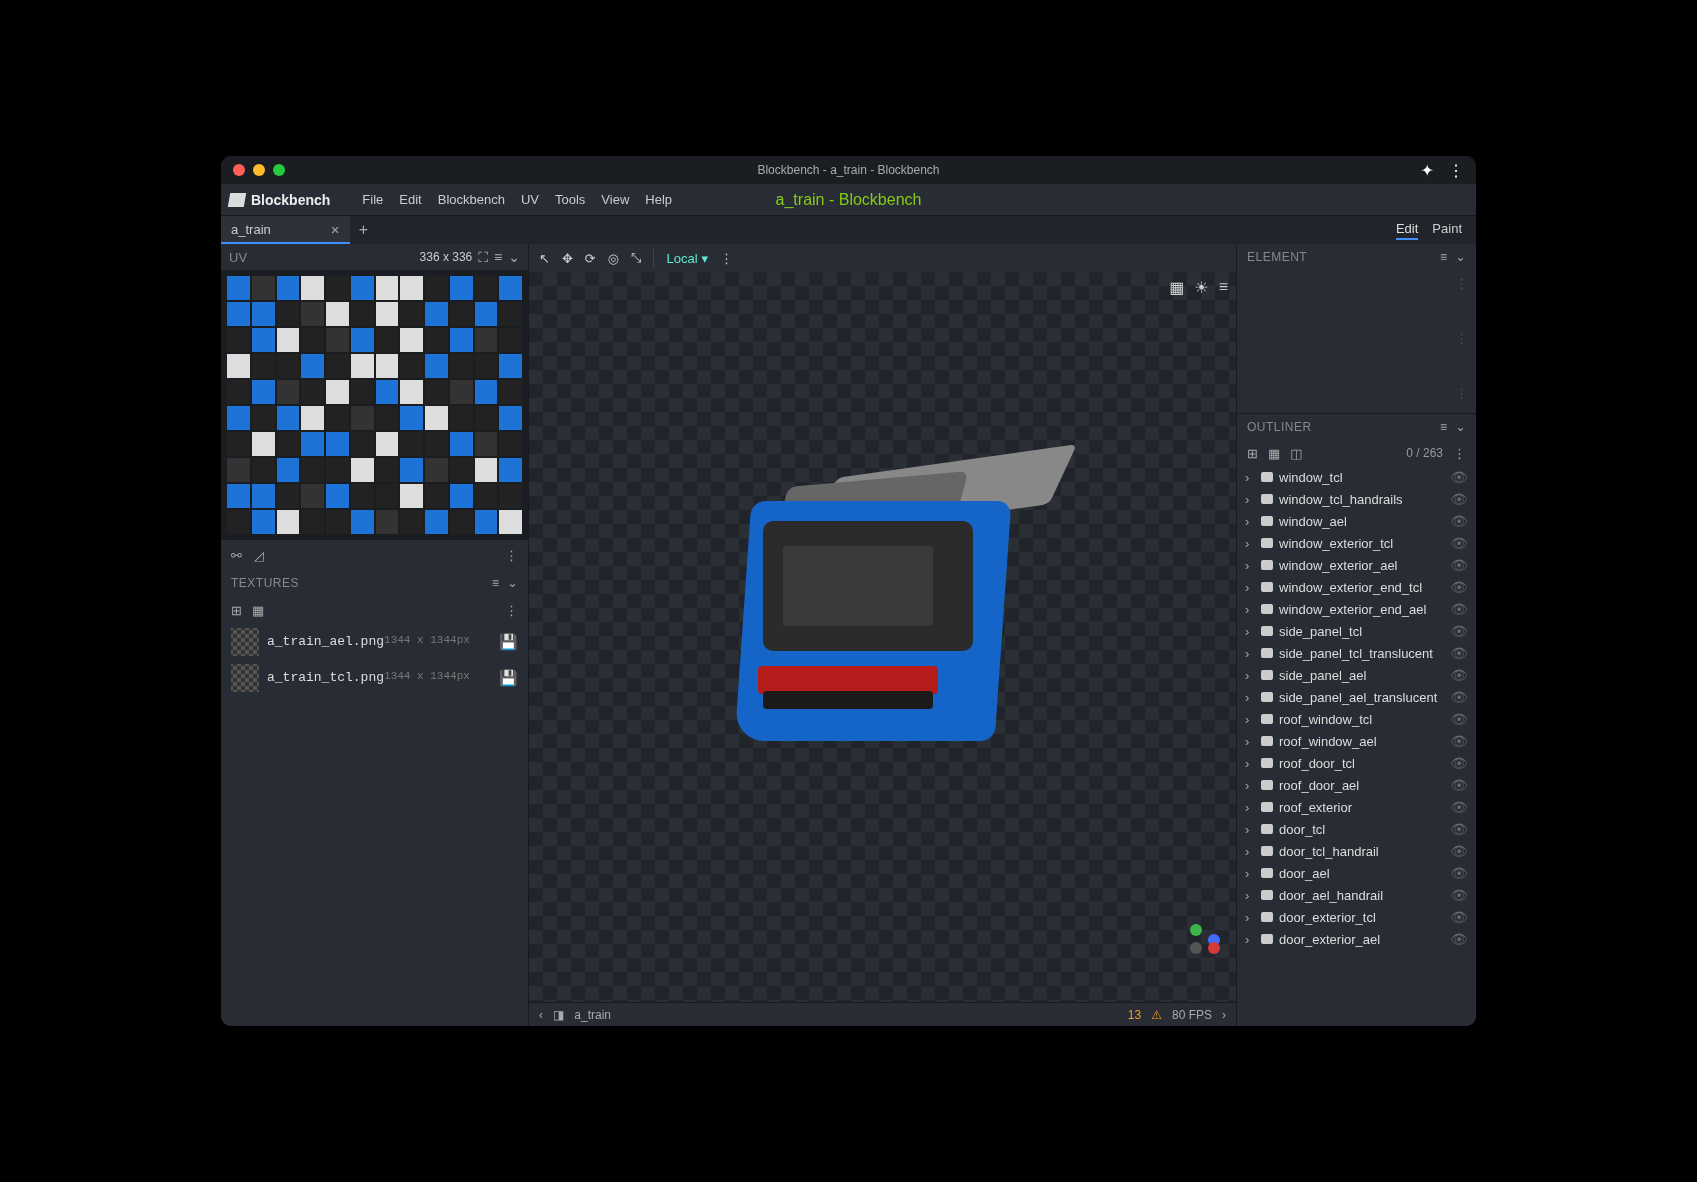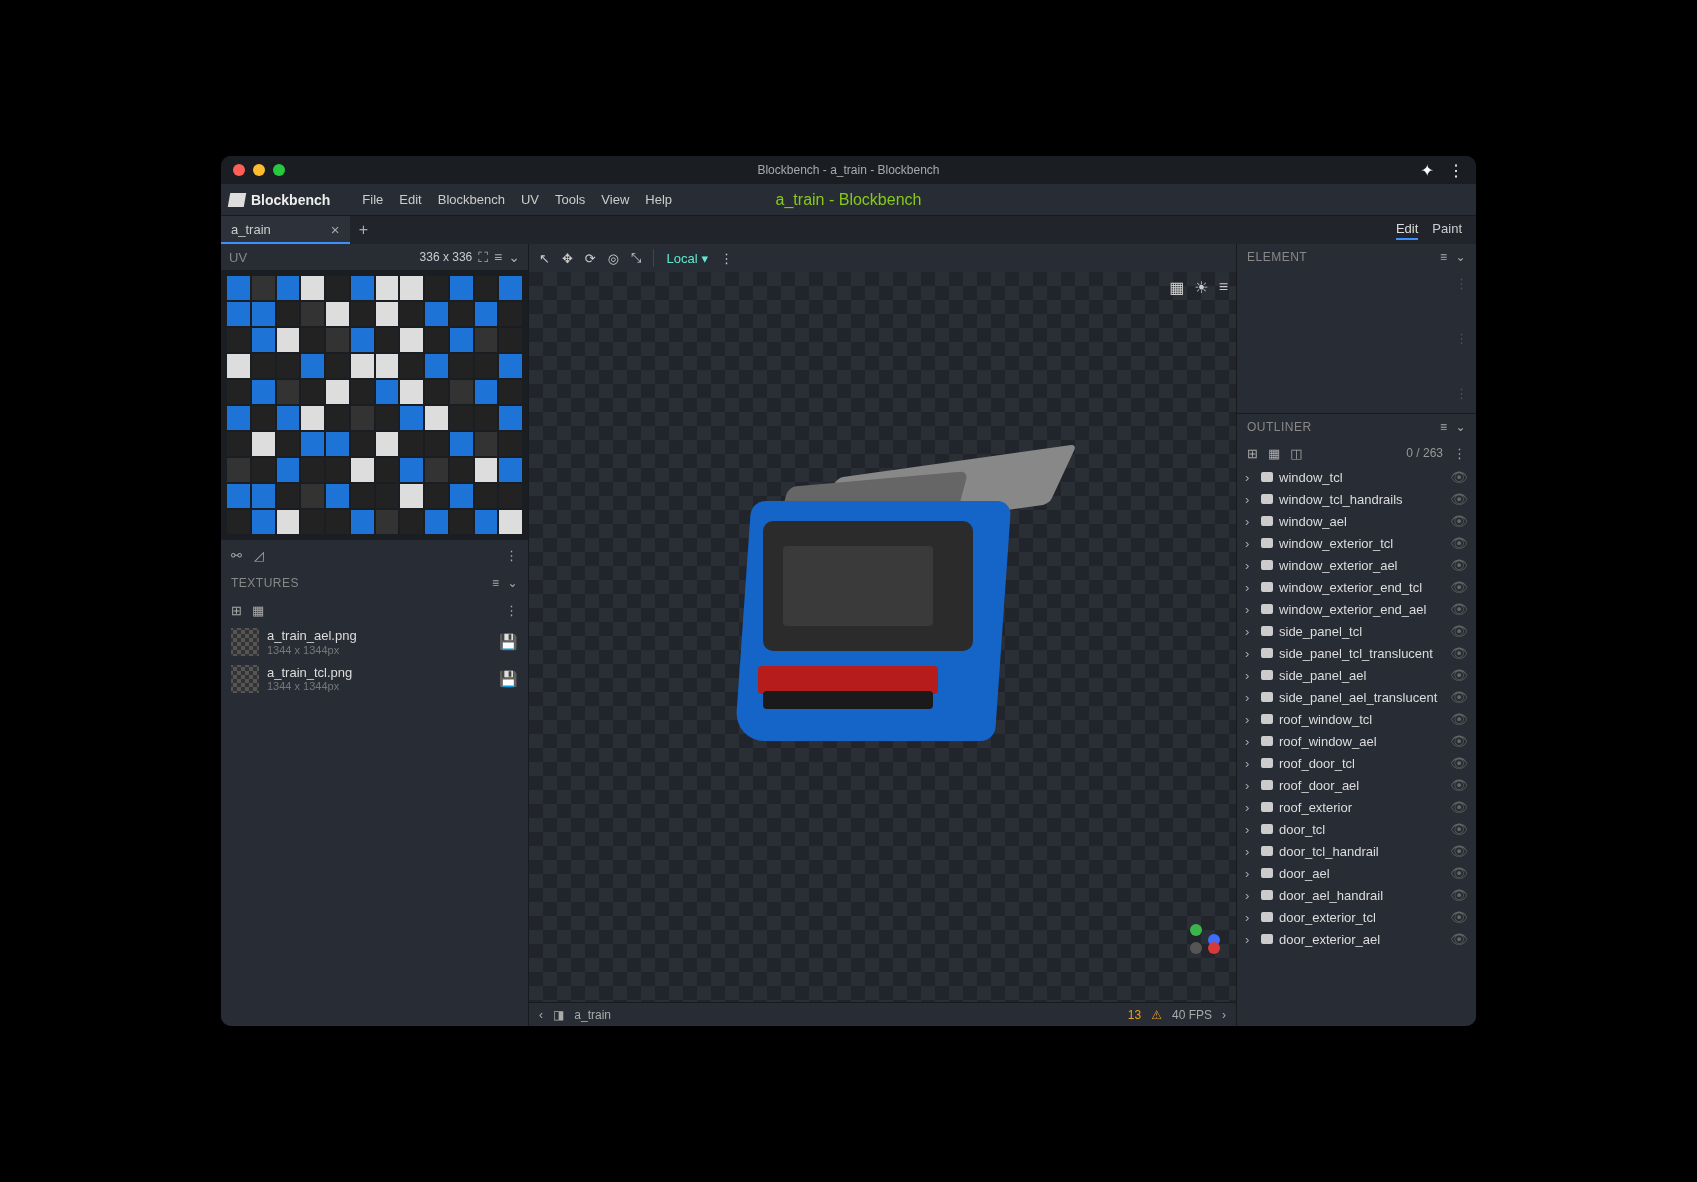--- a/index.html
+++ b/index.html
@@ -157,21 +157,21 @@
 .tex-item {
   display: flex;
   align-items: center;
   gap: 8px;
   padding: 4px 10px;
 }
 .tex-thumb {
   width: 28px; height: 28px;
   background: repeating-conic-gradient(#333 0 25%, #555 0 50%) 50%/8px 8px;
 }
-.tex-info { flex: 1; display: flex; flex-direction: column; line-height:1.2;}
+.tex-info { flex: 1; display: flex; line-height:1.2;font-family:Liberation Mono, monospace;}
 .tex-name { color: #ddd; font-size: 13px; }
 .tex-dim { color: #777; font-size: 11px; }
 .tex-save { color: #aaa; font-size: 15px; cursor:pointer;}
 
 
 .center {
   flex: 1;
   display: flex;
   flex-direction: column;
   background: #21252b;
@@ -516,21 +516,21 @@
           <div class="ball ax-c"></div>
         </div>
       </div>
       <div class="status">
         <span>‹</span>
         <span>◨</span>
         <span>a_train</span>
         <span class="spacer"></span>
         <span class="warn">13</span>
         <span class="warn">⚠</span>
-        <span>40 FPS</span>
+        <span>80 FPS</span>
         <span>›</span>
       </div>
     </div>
 
     <div class="right">
       <div class="element-panel">
         <div class="panel-header">
           <span>ELEMENT</span>
           <span class="sp"></span>
           <span class="icon">≡</span>

